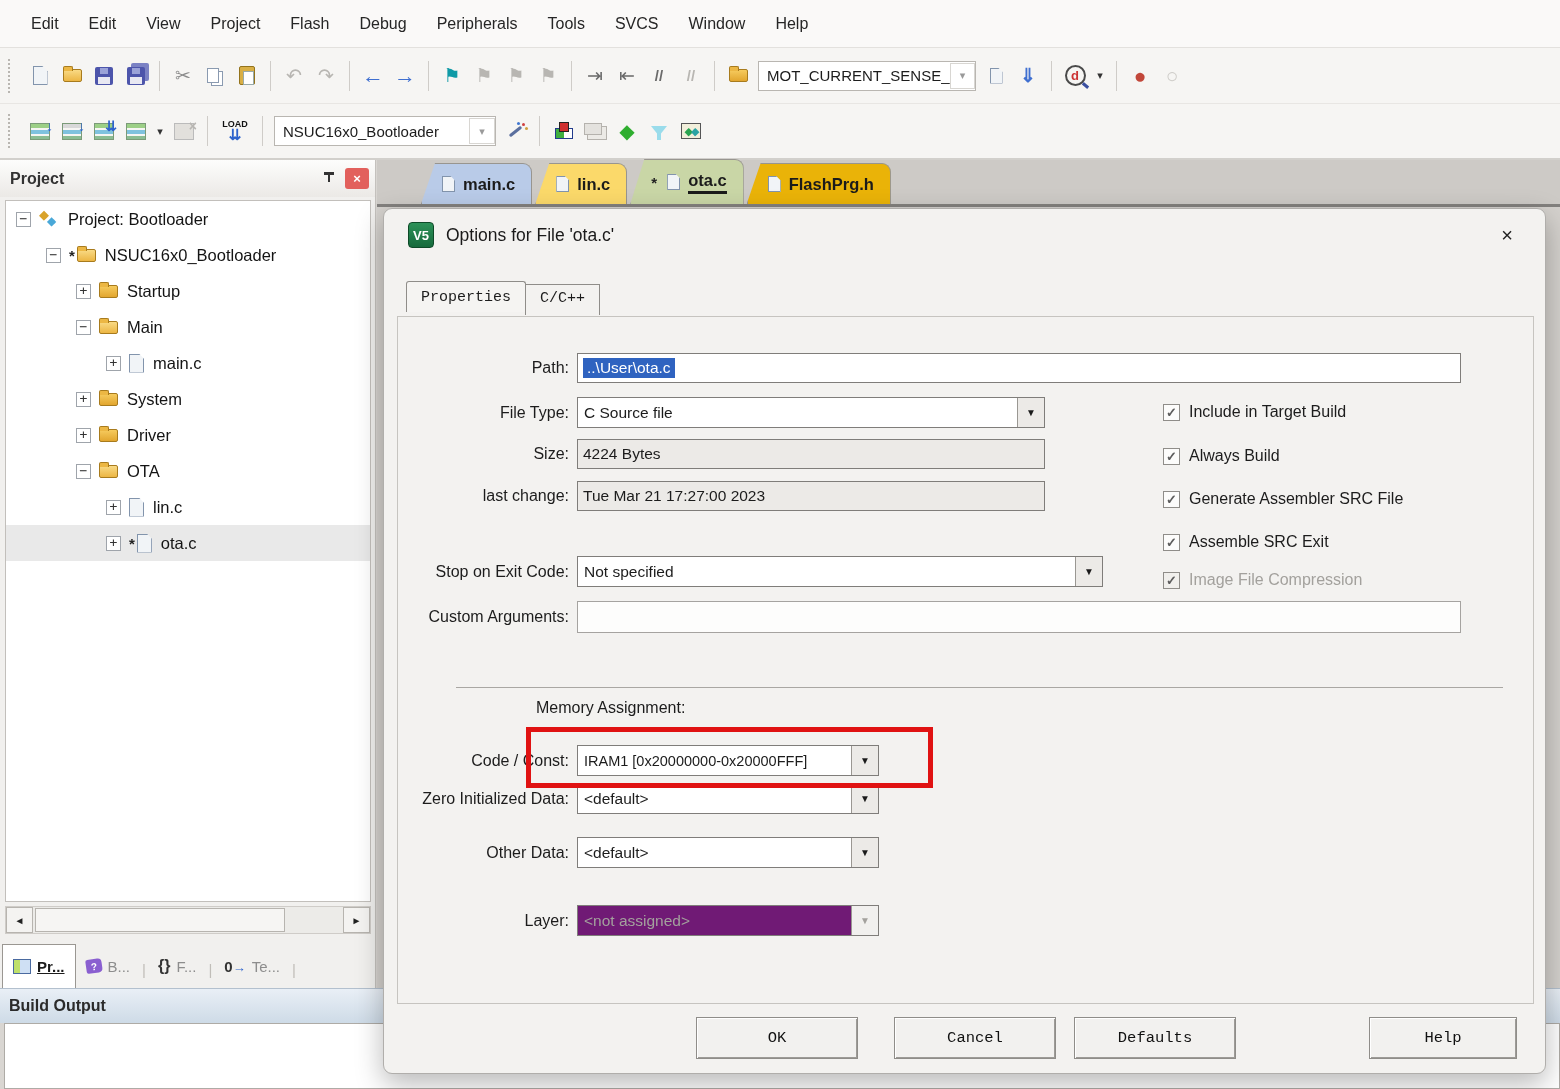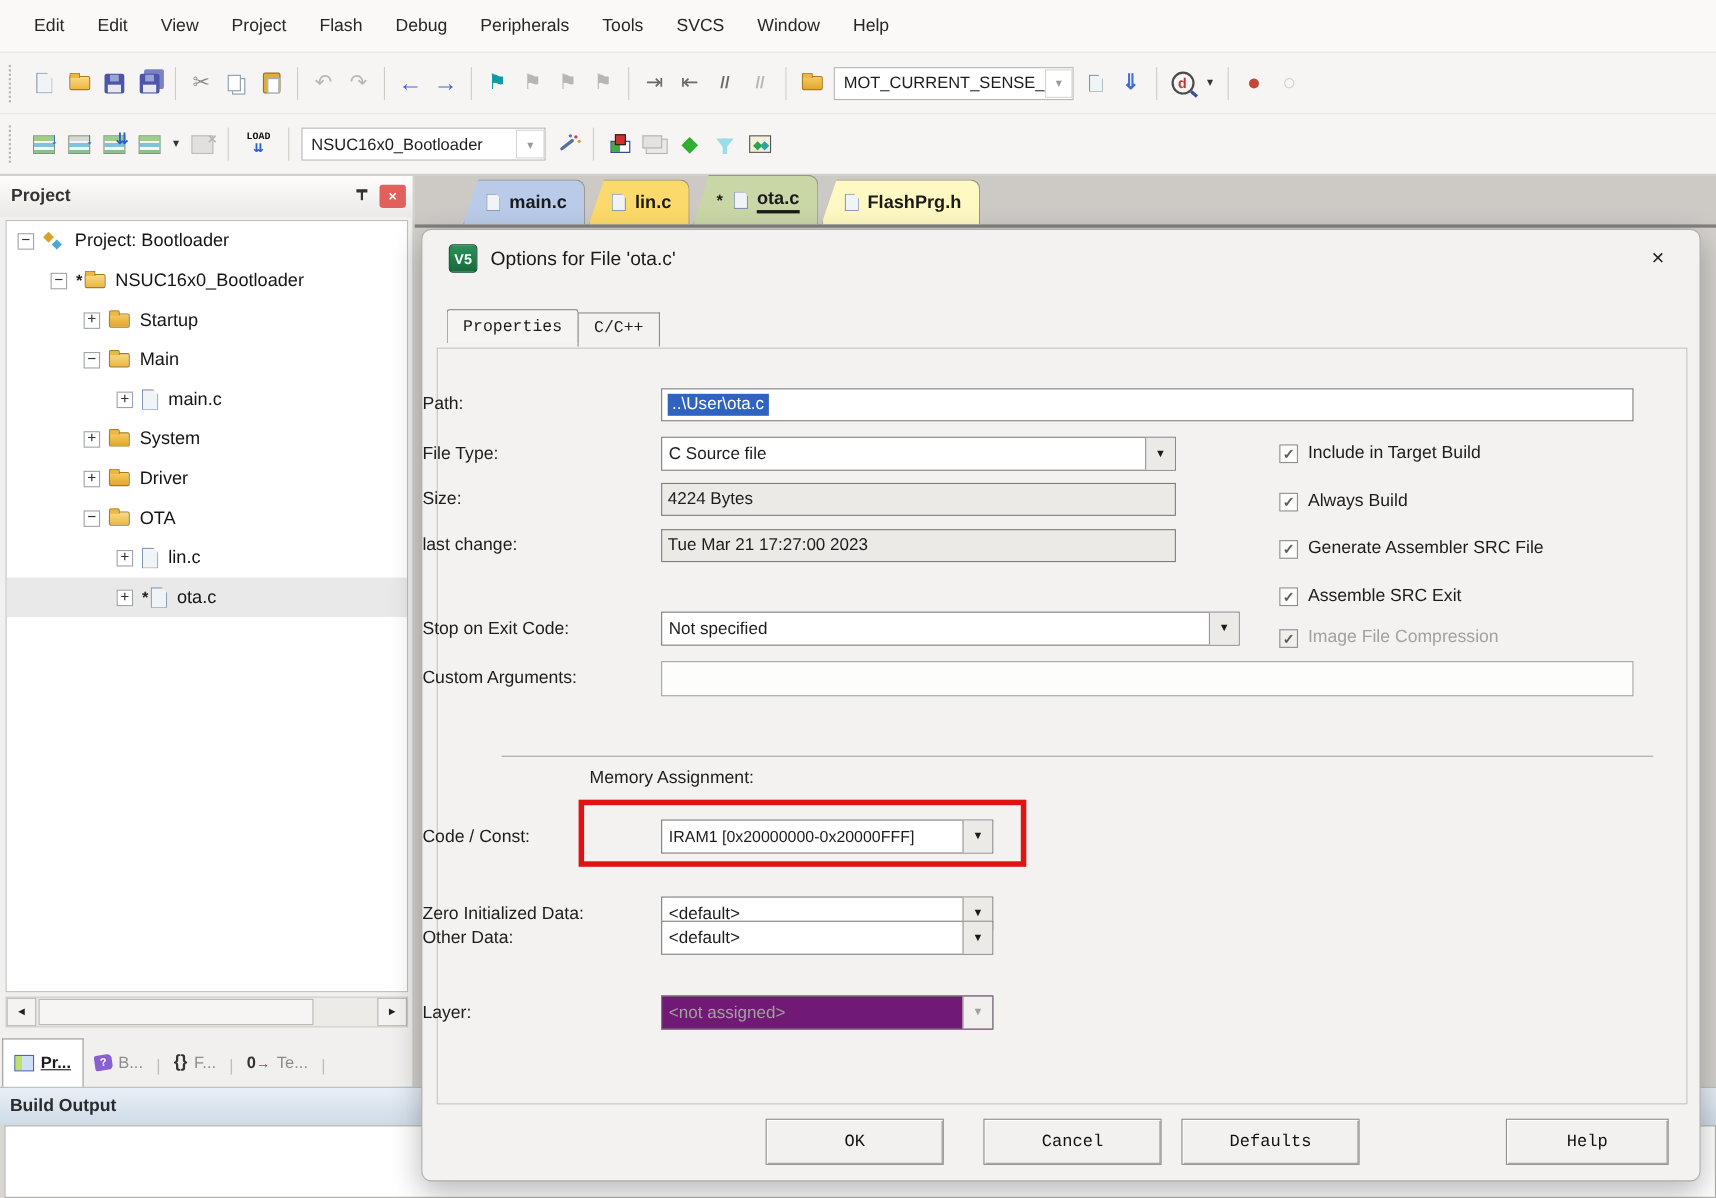--- a/index.html
+++ b/index.html
@@ -36,21 +36,21 @@
   .i-disk::before { content:""; position:absolute; left:3px; bottom:1px; width:12px; height:7px; background:#e8e8f2; }
   .i-disk::after  { content:""; position:absolute; left:5px; top:1px; width:8px; height:6px; background:#9aa2d8; }
   .i-copy { width:12px; height:15px; background:#fff; border:1px solid #8a9ab0;
     box-shadow:4px 3px 0 -1px #fff, 4px 3px 0 0 #8a9ab0; margin-right:4px; }
   .i-paste { width:16px; height:19px; background:#d9af45; border:1px solid #93731c; border-radius:2px; position:relative; }
   .i-paste::before { content:""; position:absolute; left:3px; top:4px; width:9px; height:12px; background:#fff; border:1px solid #9aa; }
   .i-stack { width:20px; height:17px; background:
       linear-gradient(#9ccf86 0 4px, #f6f5f3 4px 6px, #7fc2de 6px 10px, #f6f5f3 10px 12px, #8bbd93 12px 17px);
     border:1px solid #7b9a78; position:relative; }
   .i-stack .ov { position:absolute; right:-4px; top:-6px; font-size:14px; font-weight:bold; color:#2d62cc; }
-  .i-load { display:flex; flex-direction:column; align-items:center; line-height:1;font-family:Liberation Mono, monospace; }
+  .i-load { display:flex; flex-direction:column; align-items:center; line-height:1; }
   .i-load .t { font-size:9px; font-weight:bold; color:#111; letter-spacing:0; }
   .i-load .a { font-size:15px; font-weight:bold; color:#2d62cc; margin-top:-2px; }
   .i-wand { width:20px; height:20px; position:relative; }
   .i-wand::before { content:""; position:absolute; left:2px; top:9px; width:15px; height:3px;
     background:#5b6f9e; transform:rotate(-38deg); border-radius:2px; }
   .i-wand::after { content:""; position:absolute; right:1px; top:2px; width:3px; height:3px; border-radius:50%;
     background:#d04040; box-shadow:-5px -1px 0 #4077d0, 3px 4px 0 #d0a040; }
   .i-rte { width:20px; height:20px; position:relative; }
   .i-rte::before { content:""; position:absolute; left:2px; bottom:2px; width:16px; height:9px;
     background:linear-gradient(90deg,#3fae3f 50%, #fdfdfd 50%); border:1px solid #223a8c; }
@@ -131,21 +131,21 @@
     font-weight:bold; font-size:13px; display:flex; align-items:center; justify-content:center; margin-right:12px;
     border:1px solid #0d4a28; }
   .dlg-title .txt { font-size:17.5px; color:#1a1a1a; }
   .dlg-close { margin-left:auto; font-size:20px; color:#222; padding:2px 8px; }
   .dtabstrip { position:absolute; left:22px; top:72px; display:flex; font-family:"Liberation Mono", monospace; font-size:15px; }
   .dtab { padding:7px 14px 6px; border:1px solid #8f8d89; border-bottom:none; background:#f3f2f0; position:relative; }
   .dtab.active { z-index:2; top:0; background:#f5f4f2; border-radius:3px 3px 0 0; }
   .dtab.rest { top:3px; margin-left:-1px; padding-top:5px; }
   .dpage { position:absolute; left:13px; top:107px; width:1137px; height:688px; border:1px solid #c6c4c0; background:#f3f2f0; }
   .drow { position:absolute; left:0; display:flex; align-items:center; width:1140px; }
-  .flabel { width:217px; text-align:left; padding-right:8px; font-size:16px; color:#1c1c1c; flex:none; }
+  .flabel { width:193px; text-align:right; padding-right:8px; font-size:16px; color:#1c1c1c; flex:none; }
   .tbox { height:30px; border:1px solid #7f7d7a; background:#fff; display:flex; align-items:center;
     padding:0 5px; font-size:15.5px; }
   .tbox.ro { background:#eceae7; }
   .selblue { background:#2f63c0; color:#fff; padding:1px 4px; }
   .combo { height:31px; border:1px solid #7f7d7a; background:#fff; display:flex; align-items:center; }
   .combo .cval { padding:0 6px; font-size:15.5px; white-space:nowrap; overflow:hidden; }
   .combo .carrow { margin-left:auto; width:27px; height:100%; background:#eceae7; border-left:1px solid #9a9792;
     color:#1a1a1a; font-size:10px; display:flex; align-items:center; justify-content:center; flex:none; }
   .combo.disabled { background:#701a75; }
   .combo.disabled .cval { color:#a3a19d; }
@@ -356,21 +356,21 @@
         </div>
         <div class="etab" style="background:#fbd96a;">
           <span class="i-page sm"></span>
           <span class="lbl">lin.c</span>
         </div>
         <div class="etab" style="background:#c9d6a6; height:45px;">
           <span class="ast">*</span>
           <span class="i-page sm"></span>
           <span class="lbl u">ota.c</span>
         </div>
-        <div class="etab" style="background:#fef9c3;">
+        <div class="etab" style="background:#eab308;">
           <span class="i-page sm"></span>
           <span class="lbl">FlashPrg.h</span>
         </div>
       </div>
     </div>
 
     <div class="project-panel">
       <div class="pp-header">
         <span>Project</span>
         <span class="i-pin"></span>
@@ -568,21 +568,21 @@
       <div class="sepline"></div>
       <div class="msection">Memory Assignment:</div>
 
       <div class="drow" style="top:536px">
         <span class="flabel">Code / Const:</span>
         <div class="combo w302">
           <span class="cval" style="font-size:14.5px">IRAM1 [0x20000000-0x20000FFF]</span>
           <span class="carrow">▼</span>
         </div>
       </div>
-      <div class="drow" style="top:606px">
+      <div class="drow" style="top:574px">
         <span class="flabel">Zero Initialized Data:</span>
         <div class="combo w302">
           <span class="cval">&lt;default&gt;</span>
           <span class="carrow">▼</span>
         </div>
       </div>
       <div class="drow" style="top:628px">
         <span class="flabel">Other Data:</span>
         <div class="combo w302">
           <span class="cval">&lt;default&gt;</span>

